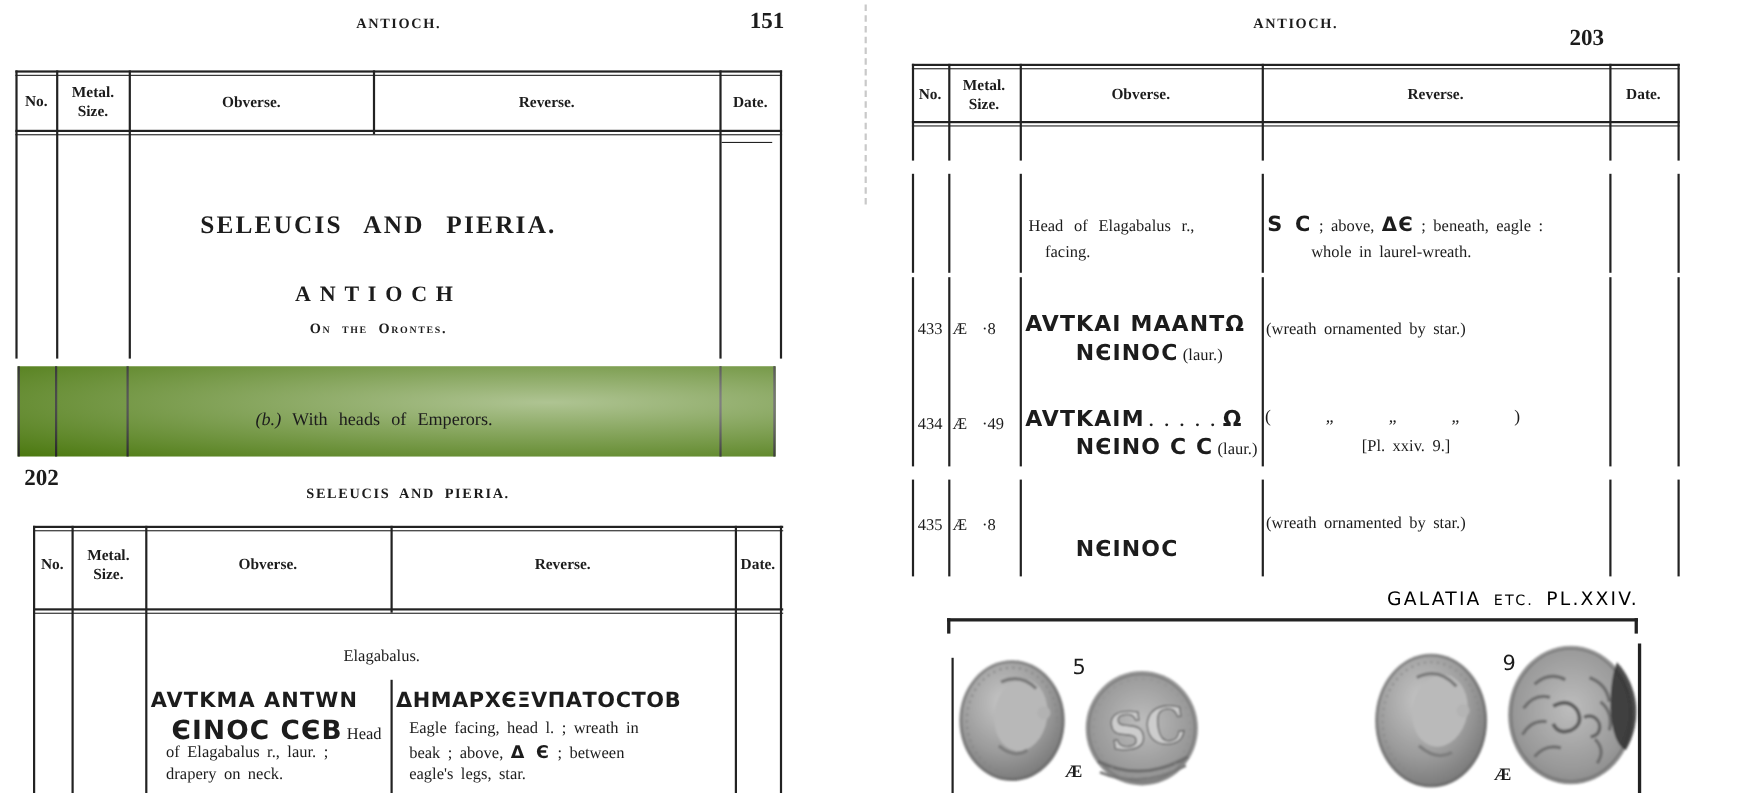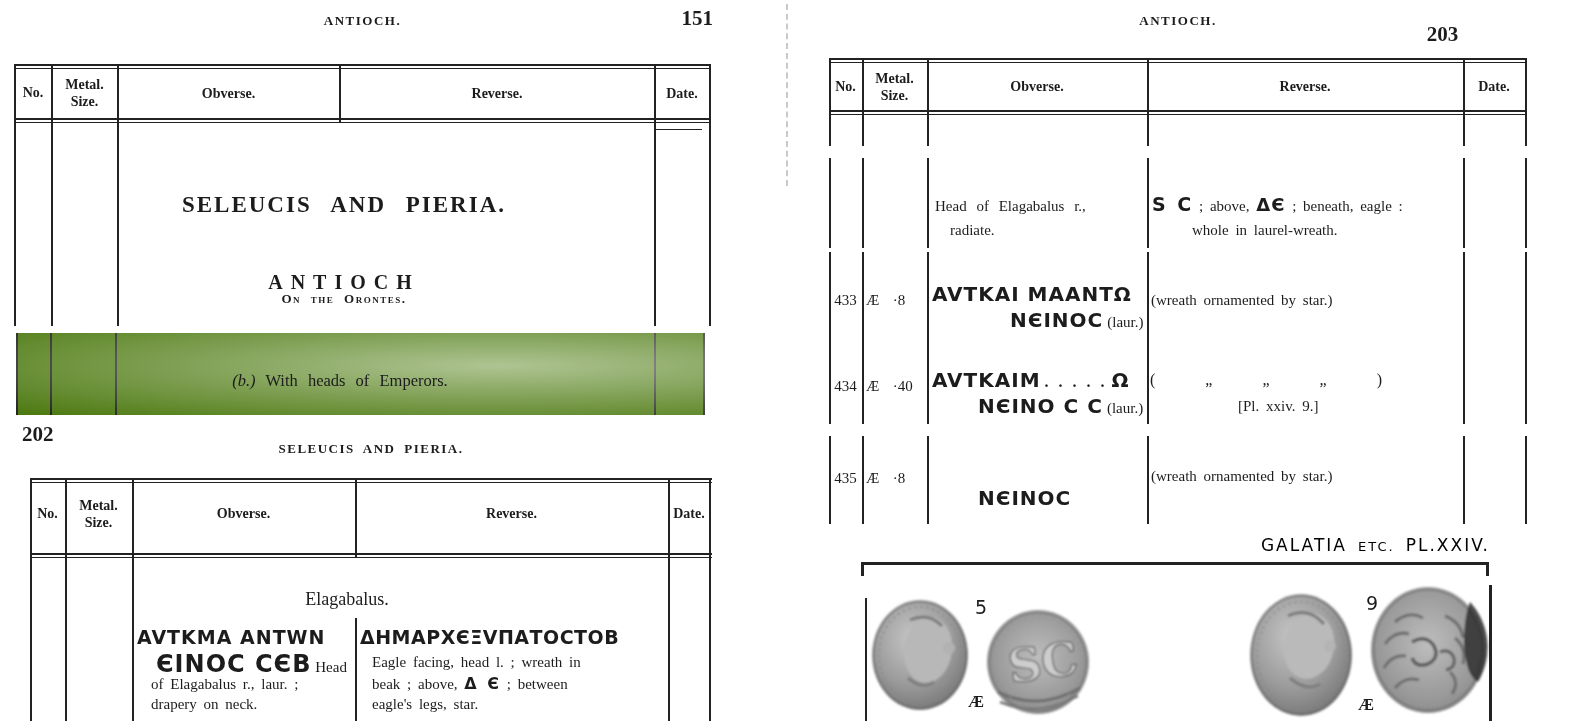--- a/index.html
+++ b/index.html
@@ -51,21 +51,21 @@
     <div class="abs colhead ctr" style="left:16px;top:84px;width:34px;">No.</div>
     <div class="abs colhead ctr" style="left:53px;top:76px;width:63px;">
       <span>Metal.</span><br>
       <span>Size.</span>
     </div>
     <div class="abs colhead ctr" style="left:119px;top:85px;width:219px;">Obverse.</div>
     <div class="abs colhead ctr" style="left:341px;top:85px;width:312px;">Reverse.</div>
     <div class="abs colhead ctr" style="left:656px;top:85px;width:52px;">Date.</div>
 
     <div class="abs ctr bold" style="left:64px;top:192px;width:560px;font-size:23px;letter-spacing:2px;word-spacing:12px;">SELEUCIS AND PIERIA.</div>
-    <div class="abs ctr bold" style="left:64px;top:271px;width:560px;font-size:20px;letter-spacing:8px;">ANTIOCH</div>
+    <div class="abs ctr bold" style="left:64px;top:257px;width:560px;font-size:20px;letter-spacing:8px;">ANTIOCH</div>
     <div class="abs ctr bold" style="left:64px;top:291px;width:560px;font-size:13px;letter-spacing:1.5px;word-spacing:5px;font-variant:small-caps;">On the Orontes.</div>
   </div>
 
   <div class="fragb" style="left:16px;top:333px;width:689px;height:82px;">
     <div class="vl" style="left:0;top:0;height:82px;"></div>
     <div class="vl" style="left:34px;top:0;height:82px;width:1.5px;"></div>
     <div class="vl" style="left:99px;top:0;height:82px;width:1.5px;"></div>
     <div class="vl" style="left:638px;top:0;height:82px;width:1.5px;"></div>
     <div class="vl" style="left:687px;top:0;height:82px;"></div>
     <div class="abs ctr" style="left:164px;top:38px;width:320px;font-size:16.5px;word-spacing:6px;z-index:2;">
@@ -92,21 +92,21 @@
 
     <div class="abs colhead ctr" style="left:32px;top:90px;width:31px;">No.</div>
     <div class="abs colhead ctr" style="left:67px;top:82px;width:63px;">
       <span>Metal.</span><br>
       <span>Size.</span>
     </div>
     <div class="abs colhead ctr" style="left:134px;top:90px;width:219px;">Obverse.</div>
     <div class="abs colhead ctr" style="left:357px;top:90px;width:309px;">Reverse.</div>
     <div class="abs colhead ctr" style="left:670px;top:90px;width:38px;">Date.</div>
 
-    <div class="abs ctr" style="left:132px;top:174px;width:430px;font-size:18px;">Elagabalus.</div>
+    <div class="abs ctr" style="left:132px;top:174px;width:430px;font-size:15px;">Elagabalus.</div>
 
     <div class="abs gk" style="left:137px;top:211px;font-size:19px;">AVTKMA ANTWN</div>
     <div class="abs" style="left:156px;top:235px;font-size:15px;">
       <span class="gk" style="font-size:24px;">ЄINOC CЄB</span>
       <span class="body15">Head</span>
     </div>
     <div class="abs body15" style="left:151px;top:259px;">of Elagabalus r., laur. ;</div>
     <div class="abs body15" style="left:151px;top:279px;">drapery on neck.</div>
 
     <div class="abs gk" style="left:360px;top:211px;font-size:19px;letter-spacing:0.5px;">ΔΗΜΑΡΧЄΞVΠΑΤΟCΤΟΒ</div>
@@ -144,47 +144,47 @@
     <div class="abs colhead ctr" style="left:685px;top:78px;width:58px;">Date.</div>
 
     <div class="vl" style="left:49px;top:158px;height:90px;"></div>
     <div class="vl" style="left:82px;top:158px;height:90px;width:1.5px;"></div>
     <div class="vl" style="left:147px;top:158px;height:90px;width:1.5px;"></div>
     <div class="vl" style="left:367px;top:158px;height:90px;width:1.5px;"></div>
     <div class="vl" style="left:683px;top:158px;height:90px;width:1.5px;"></div>
     <div class="vl" style="left:745px;top:158px;height:90px;"></div>
 
     <div class="abs body15" style="left:155px;top:196px;word-spacing:6px;">Head of Elagabalus r.,</div>
-    <div class="abs body15" style="left:170px;top:220px;">radiate.</div>
+    <div class="abs body15" style="left:170px;top:220px;">facing.</div>
     <div class="abs body15" style="left:372px;top:194px;width:308px;">
       <span class="gk" style="font-size:19px;">S C</span>
       <span>;  above,</span>
       <span class="gk" style="font-size:18px;">ΔЄ</span>
       <span>;  beneath, eagle :</span>
     </div>
     <div class="abs body15" style="left:412px;top:220px;">whole in laurel-wreath.</div>
 
     <div class="vl" style="left:49px;top:252px;height:172px;"></div>
     <div class="vl" style="left:82px;top:252px;height:172px;width:1.5px;"></div>
     <div class="vl" style="left:147px;top:252px;height:172px;width:1.5px;"></div>
     <div class="vl" style="left:367px;top:252px;height:172px;width:1.5px;"></div>
     <div class="vl" style="left:683px;top:252px;height:172px;width:1.5px;"></div>
     <div class="vl" style="left:745px;top:252px;height:172px;"></div>
 
     <div class="abs body15 ctr" style="left:50px;top:290px;width:31px;">433</div>
     <div class="abs body15" style="left:86px;top:290px;white-space:pre;">Æ  ·8</div>
     <div class="abs gk" style="left:152px;top:282px;font-size:20px;">AVTKAI MAANTΩ</div>
-    <div class="abs" style="left:198px;top:308px;margin-left:32px;">
+    <div class="abs" style="left:198px;top:308px;">
       <span class="gk" style="font-size:20px;">NЄINOC</span>
       <span class="body15">(laur.)</span>
     </div>
     <div class="abs body15" style="left:371px;top:290px;">(wreath ornamented by star.)</div>
 
     <div class="abs body15 ctr" style="left:50px;top:376px;width:31px;">434</div>
-    <div class="abs body15" style="left:86px;top:376px;white-space:pre;">Æ  ·40</div>
+    <div class="abs body15" style="left:86px;top:376px;white-space:pre;">Æ  ·49</div>
     <div class="abs" style="left:152px;top:368px;">
       <span class="gk" style="font-size:20px;">AVTKAIM</span>
       <span class="bold" style="font-size:16px;letter-spacing:3px;">. . . . .</span>
       <span class="gk" style="font-size:20px;">Ω</span>
     </div>
     <div class="abs" style="left:198px;top:394px;">
       <span class="gk" style="font-size:20px;">NЄINO C C</span>
       <span class="body15">(laur.)</span>
     </div>
     <div class="abs" style="left:370px;top:371px;width:232px;display:flex;justify-content:space-between;font-size:16px;">

